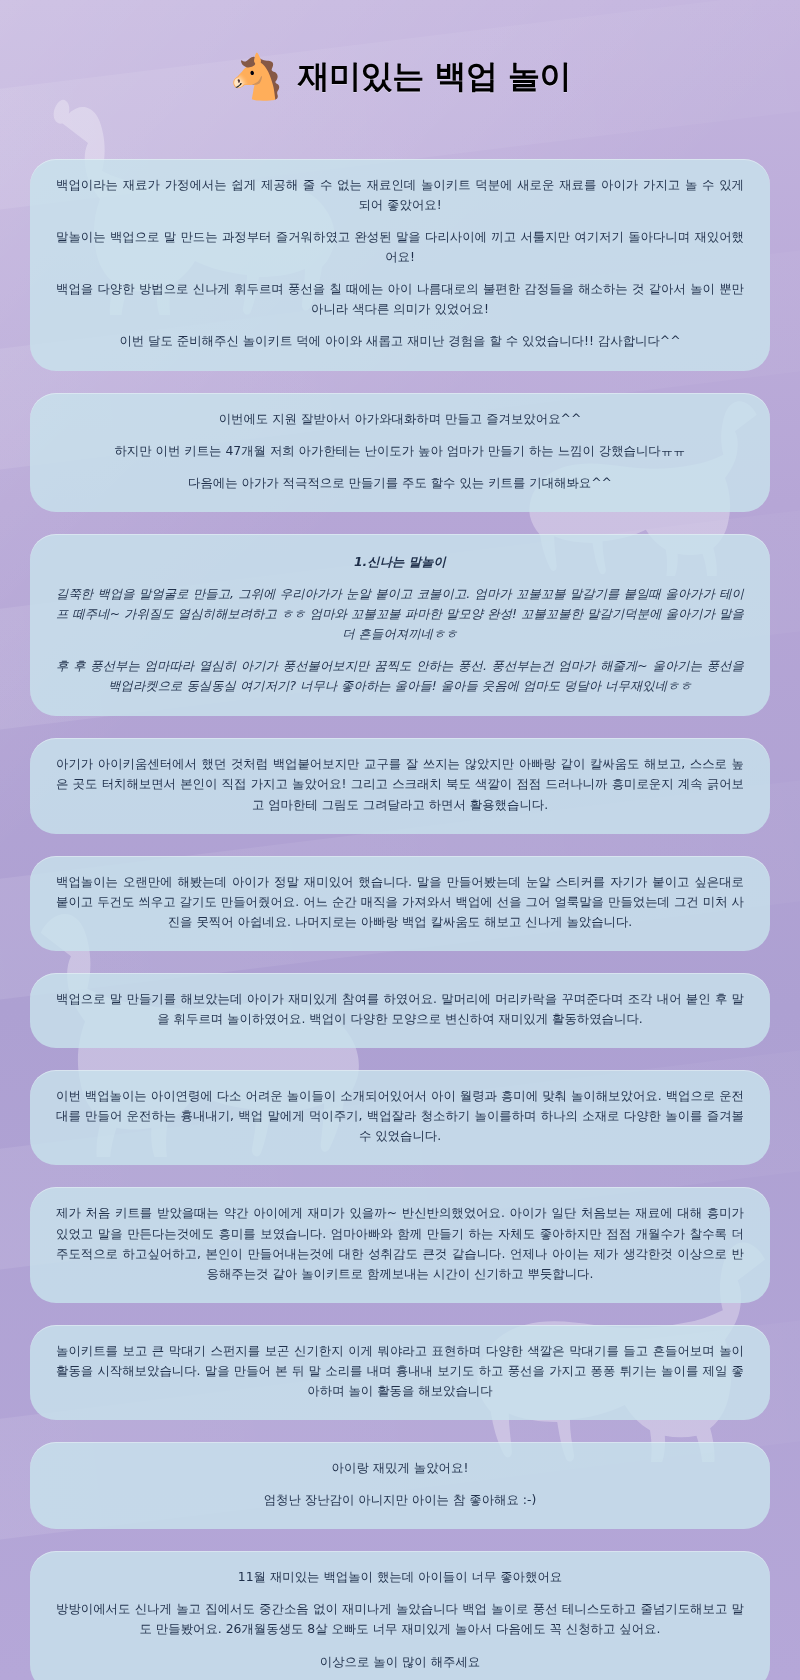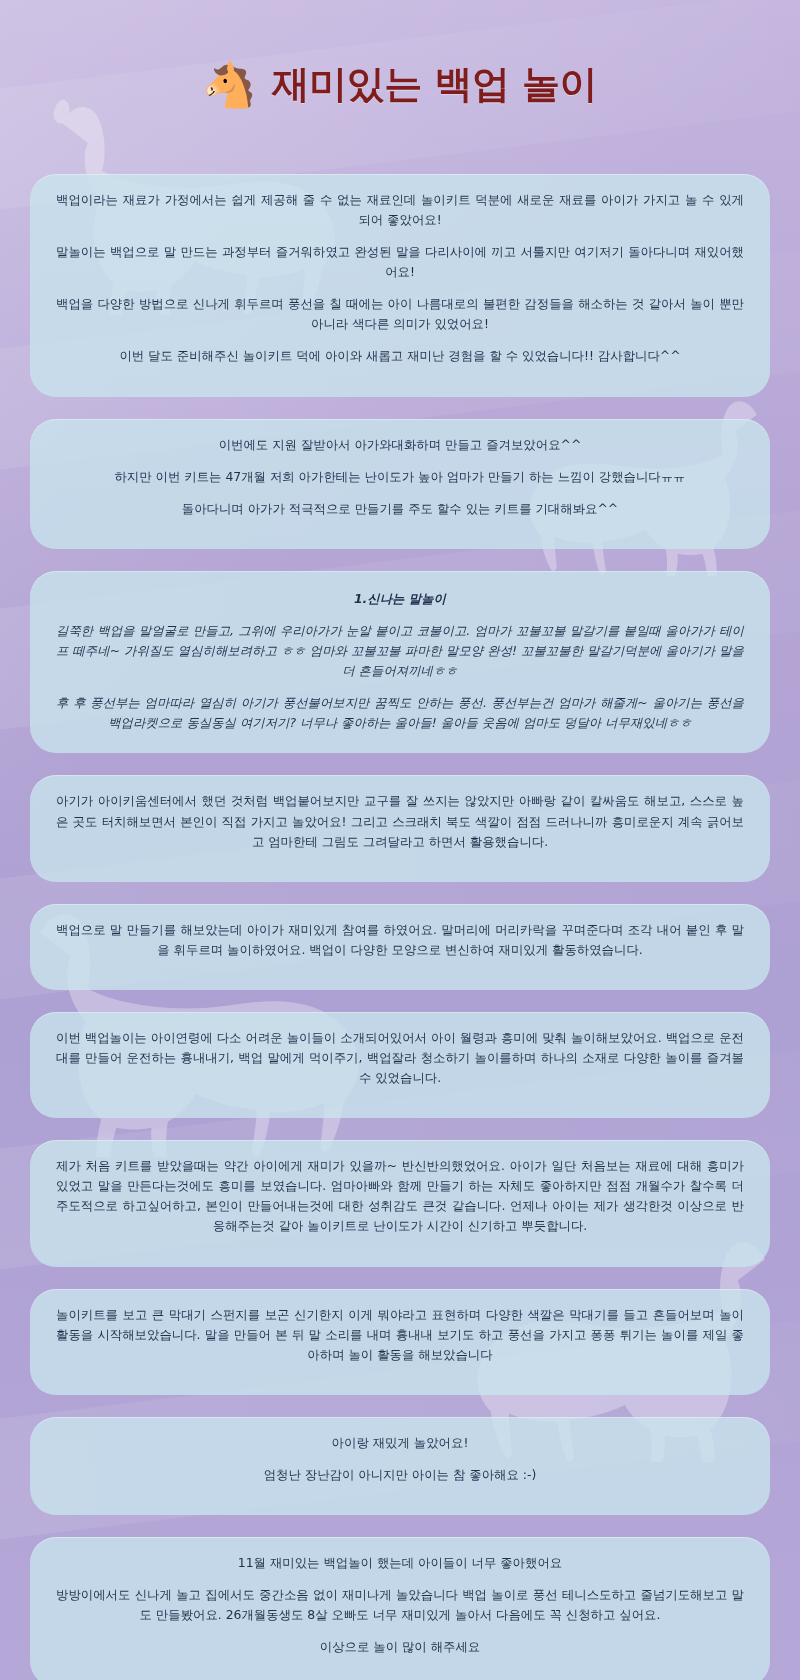--- a/index.html
+++ b/index.html
@@ -63,39 +63,39 @@
     justify-content: center;
     gap: 14px;
     padding: 34px 0 16px 0;
   }
   .header-emoji {
     font-size: 44px;
     line-height: 1;
     filter: saturate(1.05);
   }
   .header-title {
-    font-size: 38px;
+    font-size: 32px;
     font-weight: 800;
-    color: #7f1d1d;
+    color: #000000;
     letter-spacing: -0.5px;
     text-shadow: 0 1px 0 rgba(255,255,255,0.35);
     white-space: nowrap;
   }
 
   
   .cards {
     display: flex;
     flex-direction: column;
     gap: 22px;
     padding: 22px 6px 10px 6px;
   }
   .card {
     background: rgba(200, 228, 236, 0.80);
     border-radius: 26px;
-    padding: 16px 26px 30px 26px;
+    padding: 16px 26px 19px 26px;
     color: #1f2f4a;
     font-size: 12.4px;
     line-height: 1.62;
     text-align: center;
     box-shadow: 0 1px 0 rgba(255,255,255,0.35) inset;
   }
   .card p {
     margin: 0;
   }
   .card p + p { margin-top: 12px; }
@@ -160,45 +160,48 @@
       <div class="card justify">
         <p>백업이라는 재료가 가정에서는 쉽게 제공해 줄 수 없는 재료인데 놀이키트 덕분에 새로운 재료를 아이가 가지고 놀 수 있게 되어 좋았어요!</p>
         <p>말놀이는 백업으로 말 만드는 과정부터 즐거워하였고 완성된 말을 다리사이에 끼고 서툴지만 여기저기 돌아다니며 재있어했어요!</p>
         <p>백업을 다양한 방법으로 신나게 휘두르며 풍선을 칠 때에는 아이 나름대로의 불편한 감정들을 해소하는 것 같아서 놀이 뿐만 아니라 색다른 의미가 있었어요!</p>
         <p>이번 달도 준비해주신 놀이키트 덕에 아이와 새롭고 재미난 경험을 할 수 있었습니다!! 감사합니다^^</p>
       </div>
 
       <div class="card">
         <p>이번에도 지원 잘받아서 아가와대화하며 만들고 즐겨보았어요^^</p>
         <p>하지만 이번 키트는 47개월 저희 아가한테는 난이도가 높아 엄마가 만들기 하는 느낌이 강했습니다ㅠㅠ</p>
-        <p>돌아다니며 아가가 적극적으로 만들기를 주도 할수 있는 키트를 기대해봐요^^</p>
+        <p>다음에는 아가가 적극적으로 만들기를 주도 할수 있는 키트를 기대해봐요^^</p>
       </div>
 
       <div class="card justify tall">
         <p class="sub-title">1.신나는 말놀이</p>
         <p>길쭉한 백업을 말얼굴로 만들고, 그위에 우리아가가 눈알 붙이고 코불이고. 엄마가 꼬불꼬불 말갈기를 붙일때 울아가가 테이프 떼주네~ 가위질도 열심히해보려하고 ㅎㅎ 엄마와 꼬불꼬불 파마한 말모양 완성! 꼬불꼬불한 말갈기덕분에 울아기가 말을 더 흔들어져끼네ㅎㅎ</p>
         <p>후 후 풍선부는 엄마따라 열심히 아기가 풍선불어보지만 꿈찍도 안하는 풍선. 풍선부는건 엄마가 해줄게~ 울아기는 풍선을 백업라켓으로 동실동실 여기저기? 너무나 좋아하는 울아들! 울아들 웃음에 엄마도 덩달아 너무재있네ㅎㅎ</p>
       </div>
 
       <div class="card justify">
         <p>아기가 아이키움센터에서 했던 것처럼 백업붙어보지만 교구를 잘 쓰지는 않았지만 아빠랑 같이 칼싸움도 해보고, 스스로 높은 곳도 터치해보면서 본인이 직접 가지고 놀았어요! 그리고 스크래치 북도 색깔이 점점 드러나니까 흥미로운지 계속 긁어보고 엄마한테 그림도 그려달라고 하면서 활용했습니다.</p>
       </div>
 
+      <div class="card justify">
+        <p>백업놀이는 오랜만에 해봤는데 아이가 정말 재미있어 했습니다. 말을 만들어봤는데 눈알 스티커를 자기가 붙이고 싶은대로 붙이고 두건도 씌우고 갈기도 만들어줬어요. 어느 순간 매직을 가져와서 백업에 선을 그어 얼룩말을 만들었는데 그건 미처 사진을 못찍어 아쉽네요. 나머지로는 아빠랑 백업 칼싸움도 해보고 신나게 놀았습니다.</p>
+      </div>
 
       <div class="card justify">
         <p>백업으로 말 만들기를 해보았는데 아이가 재미있게 참여를 하였어요. 말머리에 머리카락을 꾸며준다며 조각 내어 붙인 후 말을 휘두르며 놀이하였어요. 백업이 다양한 모양으로 변신하여 재미있게 활동하였습니다.</p>
       </div>
 
       <div class="card justify">
         <p>이번 백업놀이는 아이연령에 다소 어려운 놀이들이 소개되어있어서 아이 월령과 흥미에 맞춰 놀이해보았어요. 백업으로 운전대를 만들어 운전하는 흉내내기, 백업 말에게 먹이주기, 백업잘라 청소하기 놀이를하며 하나의 소재로 다양한 놀이를 즐겨볼 수 있었습니다.</p>
       </div>
 
 
       <div class="card justify">
-        <p>제가 처음 키트를 받았을때는 약간 아이에게 재미가 있을까~ 반신반의했었어요. 아이가 일단 처음보는 재료에 대해 흥미가 있었고 말을 만든다는것에도 흥미를 보였습니다. 엄마아빠와 함께 만들기 하는 자체도 좋아하지만 점점 개월수가 찰수록 더 주도적으로 하고싶어하고, 본인이 만들어내는것에 대한 성취감도 큰것 같습니다. 언제나 아이는 제가 생각한것 이상으로 반응해주는것 같아 놀이키트로 난이도가 시간이 신기하고 뿌듯합니다.</p>
+        <p>제가 처음 키트를 받았을때는 약간 아이에게 재미가 있을까~ 반신반의했었어요. 아이가 일단 처음보는 재료에 대해 흥미가 있었고 말을 만든다는것에도 흥미를 보였습니다. 엄마아빠와 함께 만들기 하는 자체도 좋아하지만 점점 개월수가 찰수록 더 주도적으로 하고싶어하고, 본인이 만들어내는것에 대한 성취감도 큰것 같습니다. 언제나 아이는 제가 생각한것 이상으로 반응해주는것 같아 놀이키트로 함께보내는 시간이 신기하고 뿌듯합니다.</p>
       </div>
 
       <div class="card justify">
         <p>놀이키트를 보고 큰 막대기 스펀지를 보곤 신기한지 이게 뭐야라고 표현하며 다양한 색깔은 막대기를 들고 흔들어보며 놀이 활동을 시작해보았습니다. 말을 만들어 본 뒤 말 소리를 내며 흉내내 보기도 하고 풍선을 가지고 퐁퐁 튀기는 놀이를 제일 좋아하며 놀이 활동을 해보았습니다</p>
       </div>
 
       <div class="card">
         <p>아이랑 재밌게 놀았어요!</p>
         <p>엄청난 장난감이 아니지만 아이는 참 좋아해요 :-)</p>
       </div>

